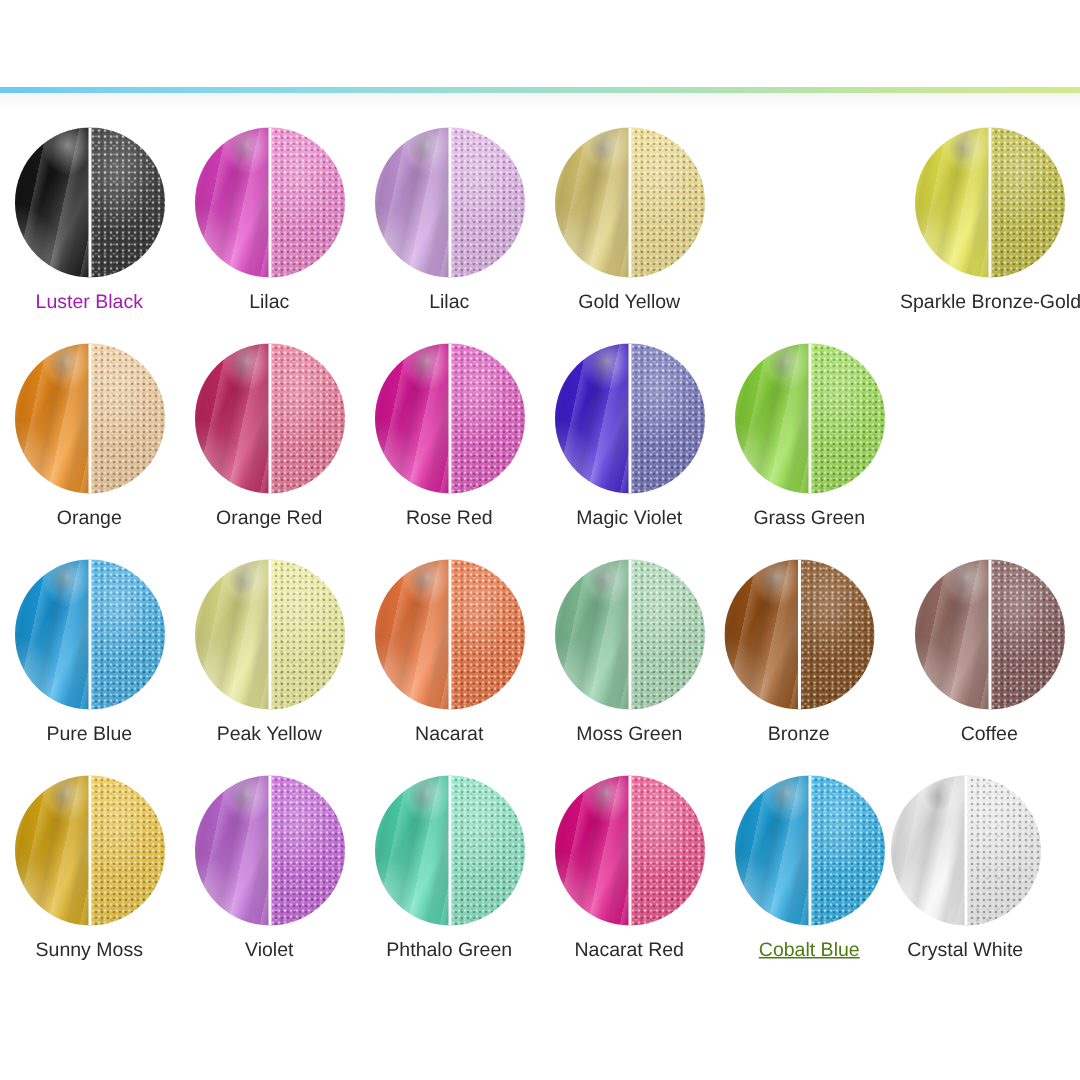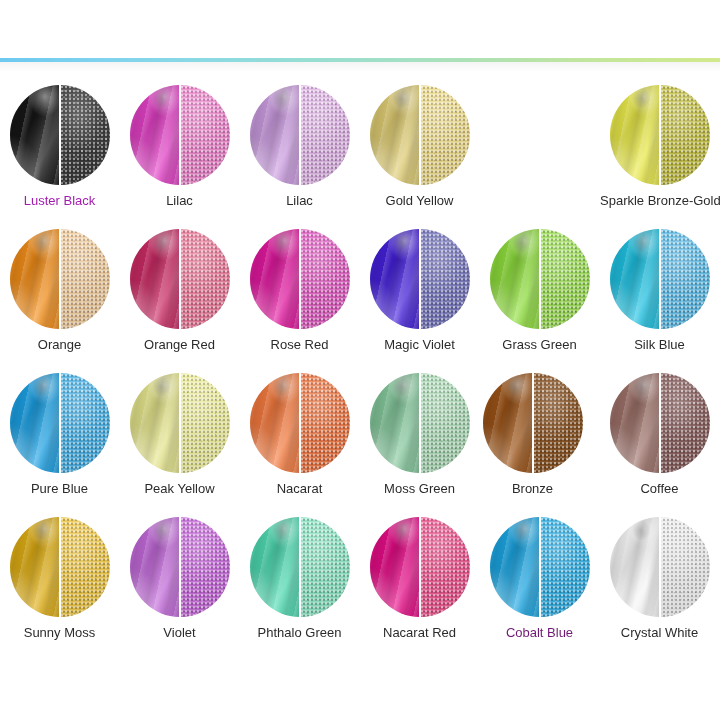--- a/index.html
+++ b/index.html
@@ -248,28 +248,20 @@
         <span class="swatch-label" style="color: rgb(43, 43, 43);">Magic Violet</span>
       </div>
       <div class="swatch-cell" style="left: 480px;">
         <div class="swatch-disc">
           <div class="half half-liquid" style="background: rgb(141, 220, 60);"></div>
           <div class="half half-powder" style="background: rgb(159, 224, 90);"></div>
           <div class="seam"></div>
         </div>
         <span class="swatch-label" style="color: rgb(43, 43, 43);">Grass Green</span>
       </div>
-      <div class="swatch-cell" style="left: 600px;">
-        <div class="swatch-disc">
-          <div class="half half-liquid" style="background: rgb(30, 192, 224);"></div>
-          <div class="half half-powder" style="background: rgb(99, 191, 234);"></div>
-          <div class="seam"></div>
-        </div>
-        <span class="swatch-label" style="color: rgb(43, 43, 43);">Silk Blue</span>
-      </div>
     </div>
     <div class="swatch-row">
       <div class="swatch-cell" style="left: 0px;">
         <div class="swatch-disc">
           <div class="half half-liquid" style="background: rgb(27, 159, 226);"></div>
           <div class="half half-powder" style="background: rgb(76, 180, 232);"></div>
           <div class="seam"></div>
         </div>
         <span class="swatch-label" style="color: rgb(43, 43, 43);">Pure Blue</span>
       </div>
@@ -346,23 +338,23 @@
           <div class="seam"></div>
         </div>
         <span class="swatch-label" style="color: rgb(43, 43, 43);">Nacarat Red</span>
       </div>
       <div class="swatch-cell" style="left: 480px;">
         <div class="swatch-disc">
           <div class="half half-liquid" style="background: rgb(27, 164, 224);"></div>
           <div class="half half-powder" style="background: rgb(56, 180, 232);"></div>
           <div class="seam"></div>
         </div>
-        <span class="swatch-label" style="color: #701a75;">Cobalt Blue</span>
-      </div>
-      <div class="swatch-cell" style="left: 600px;">
+        <span class="swatch-label" style="color: #4d7c0f; text-decoration: underline;">Cobalt Blue</span>
+      </div>
+      <div class="swatch-cell" style="left: 584px;">
         <div class="swatch-disc">
           <div class="half half-liquid" style="background: rgb(246, 246, 246);"></div>
           <div class="half half-powder" style="background: rgb(237, 237, 237);"></div>
           <div class="seam"></div>
         </div>
         <span class="swatch-label" style="color: rgb(43, 43, 43);">Crystal White</span>
       </div>
     </div>
   </div>
 

